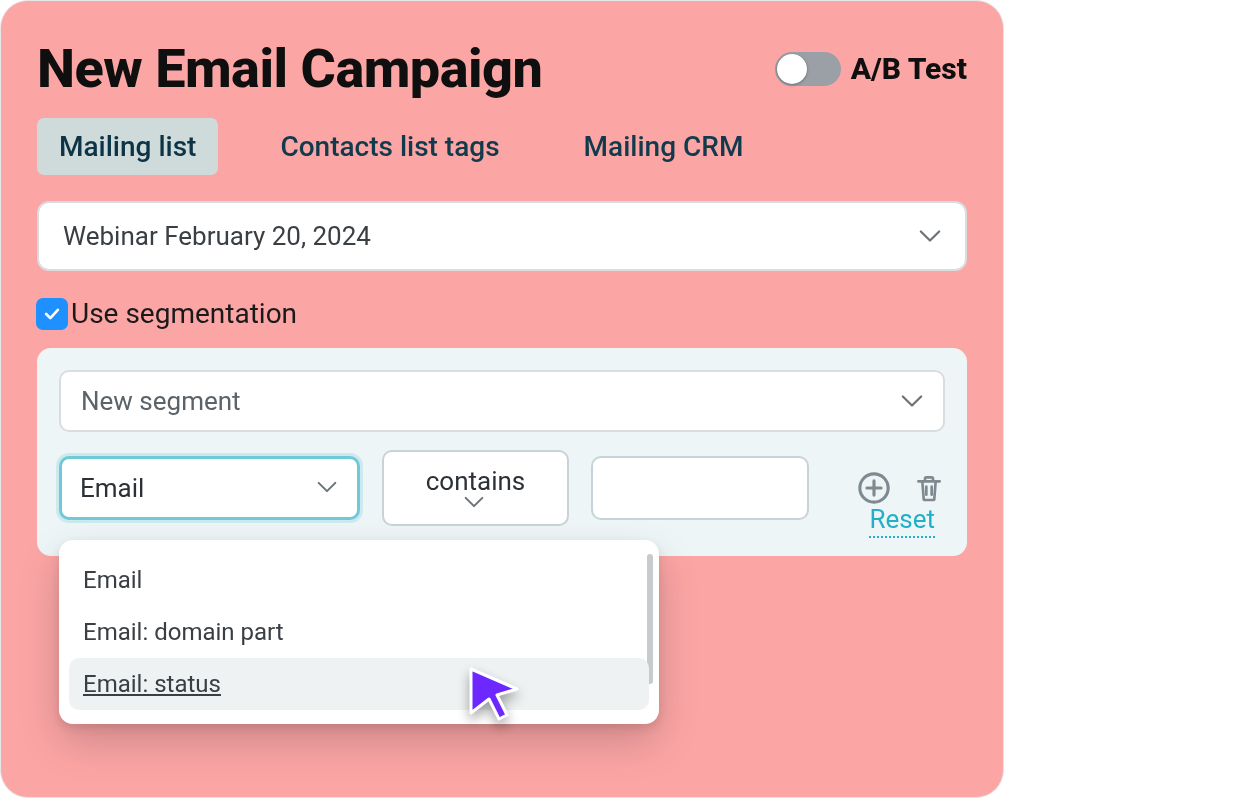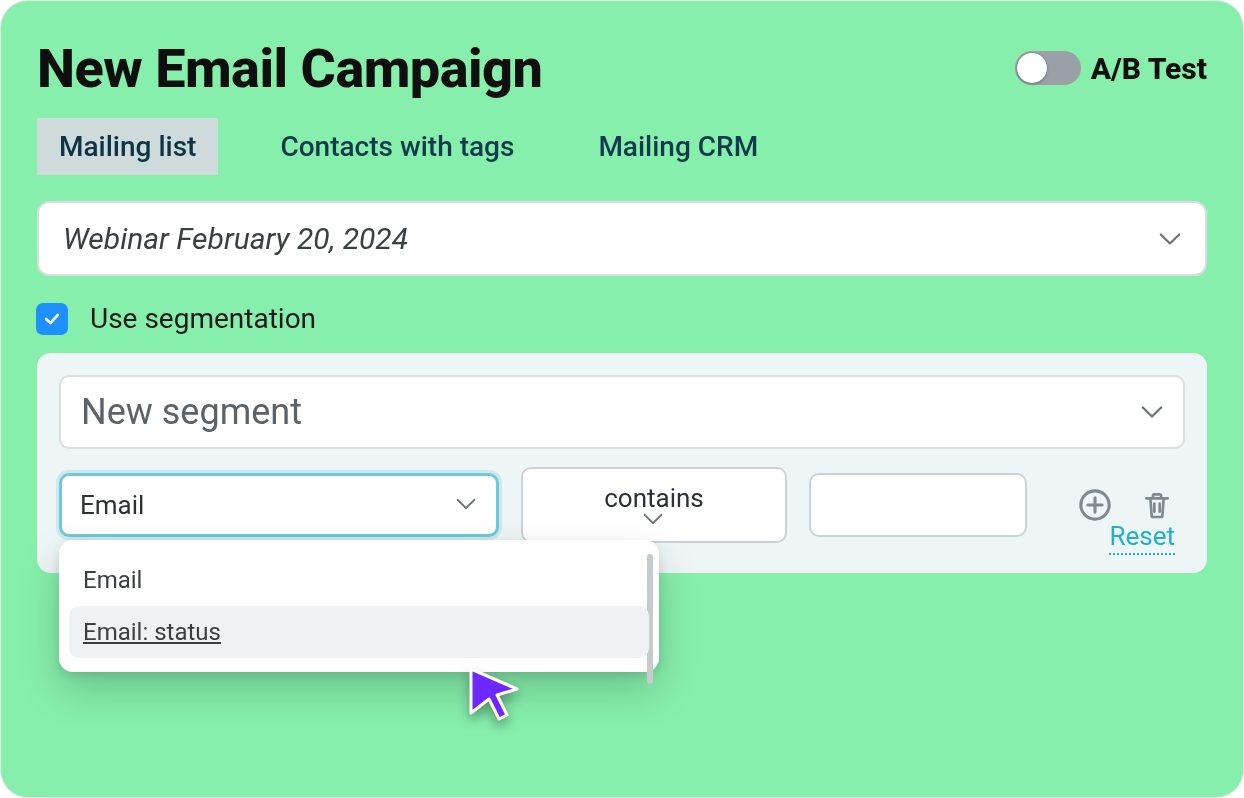--- a/index.html
+++ b/index.html
@@ -3,43 +3,43 @@
 <meta charset="utf-8">
 <style>
   * { box-sizing: border-box; margin: 0; padding: 0; }
   html, body { width: 1244px; height: 798px; }
   body {
     font-family: -apple-system, BlinkMacSystemFont, "Segoe UI", Roboto, Helvetica, Arial, sans-serif;
     background: #ffffff;
     color: #1a1a1a;
   }
   .card {
-    width: 1244px;
+    width: 1004px;
     height: 798px;
-    background: #86efac;
+    background: #fca5a5;
     border: 1px solid #e6e6e6;
     border-radius: 28px;
     padding: 36px 36px 36px 36px;
     position: relative;
   }
   .header-row {
     display: flex;
     align-items: center;
     justify-content: space-between;
     margin-bottom: 18px;
   }
   .title {
     font-size: 54px;
     font-weight: 800;
     letter-spacing: -0.5px;
     color: #0f0f0f;
   }
   .ab-wrap {
     display: flex;
-    align-items: flex-start;
+    align-items: flex-end;
     gap: 10px;
   }
   .toggle {
     width: 66px;
     height: 34px;
     border-radius: 17px;
     background: #9aa0a6;
     position: relative;
     box-shadow: inset 0 0 0 0 #0000;
   }
@@ -61,54 +61,53 @@
     display: flex;
     align-items: center;
     gap: 40px;
     margin-bottom: 26px;
   }
   .tab {
     font-size: 28px;
     font-weight: 500;
     color: #123a4d;
     padding: 12px 22px;
-    border-radius: 0;
+    border-radius: 7px;
     cursor: pointer;
   }
   .tab.active {
     background: #cfdada;
     color: #0c3446;
   }
 
   .select-large {
     display: flex;
     align-items: center;
     justify-content: space-between;
     border: 2px solid #d9dde0;
     border-radius: 12px;
     background: #fff;
     padding: 18px 24px;
     margin-bottom: 26px;
   }
   .select-large .value {
-    font-size: 30px;
+    font-size: 26px;
     color: #3a3f44;
     font-weight: 400;
-    font-style: italic;
   }
   .chev {
     width: 22px; height: 14px;
     display: inline-block;
   }
   .chev svg { display:block; }
 
   .seg-row {
     display: flex;
     align-items: center;
-    gap: 23px;
+    gap: 4px;
     margin-bottom: 18px;
   }
   .checkbox {
     width: 30px; height: 30px;
     border-radius: 6px;
     background: #1e90ff;
     display:flex; align-items:center; justify-content:center;
     box-shadow: 0 0 0 1px #1e90ff;
   }
   .checkbox svg { width:20px; height:20px; }
@@ -128,21 +127,21 @@
     display:flex;
     align-items:center;
     justify-content:space-between;
     background:#fff;
     border:2px solid #d9dde0;
     border-radius:10px;
     padding: 14px 20px;
     margin-bottom: 18px;
   }
   .segment-select .value{
-    font-size:36px;
+    font-size:26px;
     color:#5b6268;
     text-align:right;
   }
 
   .rule-row {
     display:flex;
     align-items:center;
     gap: 22px;
     position: relative;
   }
@@ -248,21 +247,21 @@
     <div class="ab-wrap">
       <div class="toggle">
         <div class="knob"></div>
       </div>
       <div class="ab-label">A/B Test</div>
     </div>
   </div>
 
   <div class="tabs">
     <div class="tab active">Mailing list</div>
-    <div class="tab">Contacts with tags</div>
+    <div class="tab">Contacts list tags</div>
     <div class="tab">Mailing CRM</div>
   </div>
 
   <div class="select-large">
     <span class="value">Webinar February 20, 2024</span>
     <span class="chev">
       <svg viewBox="0 0 24 14" width="22" height="14">
           <path d="M2 2 L12 12 L22 2" fill="none" stroke="#6b7378" stroke-width="2.4" stroke-linecap="round" stroke-linejoin="round"></path>
         </svg>
     </span>
@@ -322,20 +321,21 @@
         </svg>
       </div>
     </div>
 
     <span class="reset-link">Reset</span>
   </div>
 
   <div class="dropdown">
     <div class="scroll-indicator"></div>
     <div class="dd-item">Email</div>
+    <div class="dd-item">Email: domain part</div>
     <div class="dd-item hover">Email: status</div>
   </div>
 
   <svg class="cursor" width="64" height="64" viewBox="0 0 64 64">
     <path d="M8 6 L54 26 L34 32 L44 52 L36 56 L26 36 L8 50 Z" fill="#6d28ff" stroke="#ffffff" stroke-width="3" stroke-linejoin="round"></path>
   </svg>
 
 </div>
 
 </body></html>

